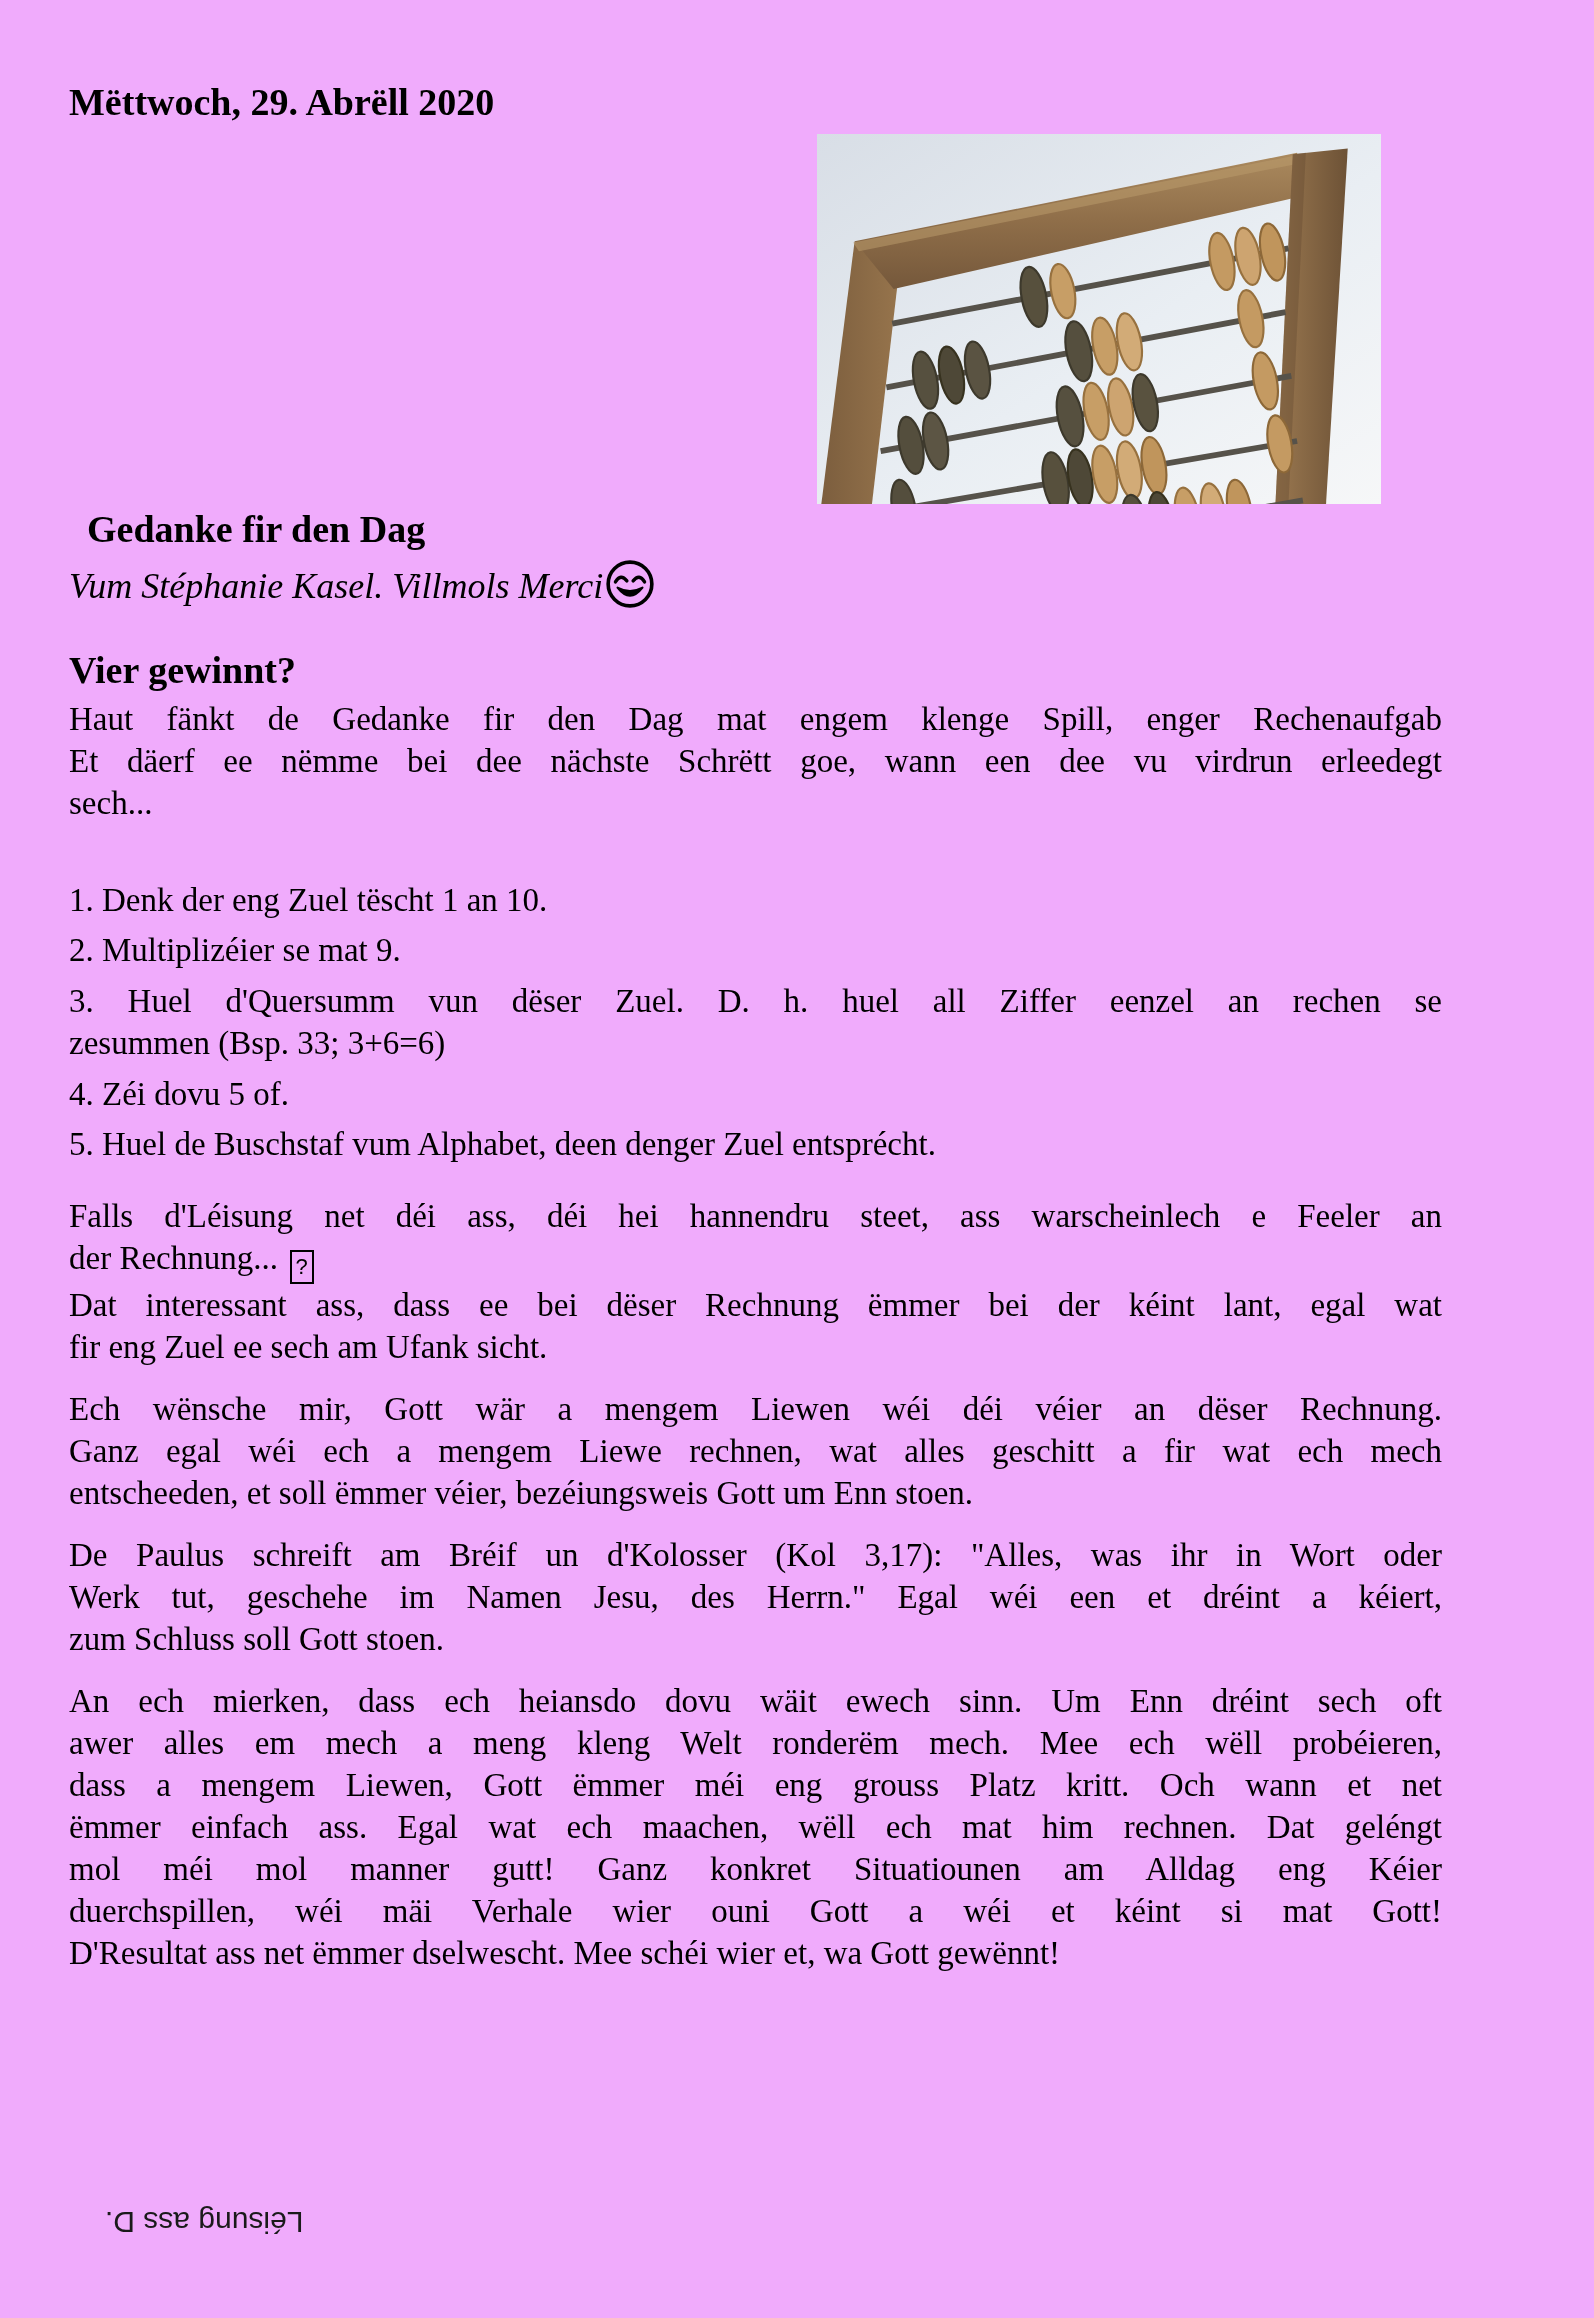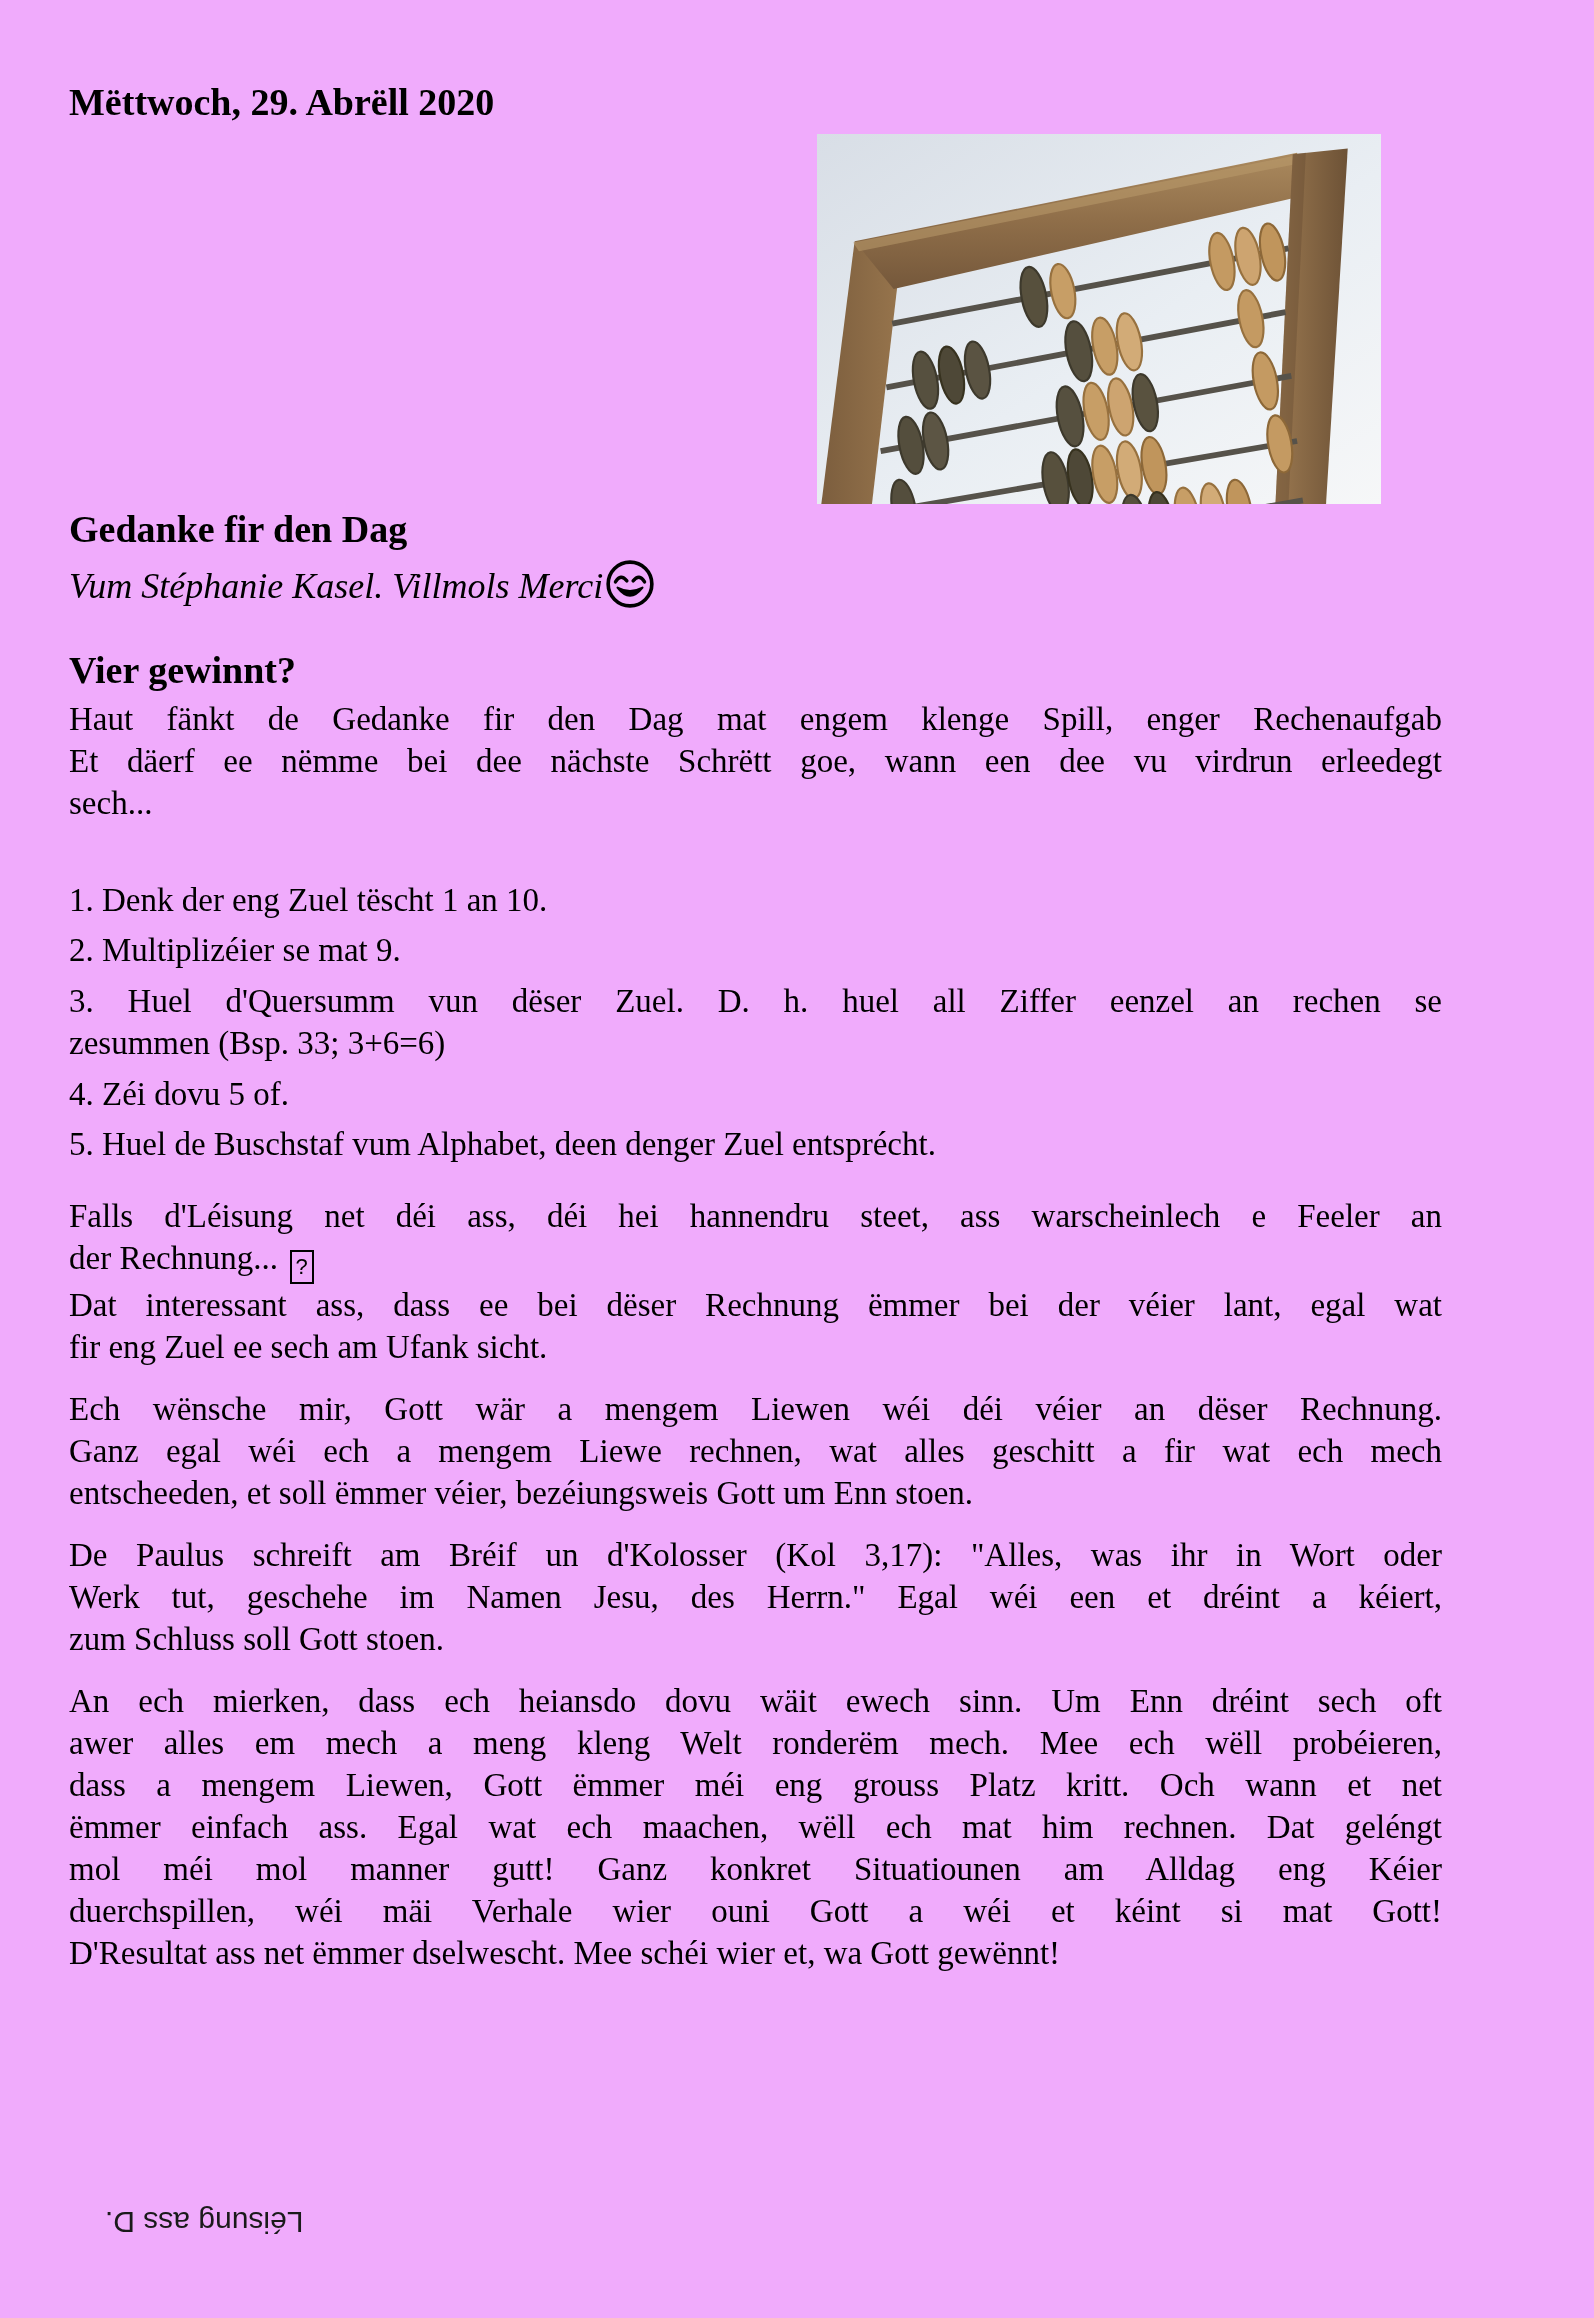--- a/index.html
+++ b/index.html
@@ -13,21 +13,21 @@
   }
   .content{position:absolute;left:69px;top:51px;width:1373px;}
   .doc-title{
     margin:25px 0 0 0;
     font-size:38px;line-height:52px;font-weight:bold;
   }
   .photo{
     position:absolute;left:817px;top:134px;width:564px;height:370px;
   }
   .h2{font-size:38px;line-height:48px;font-weight:bold;margin:0;}
-  .heading-main{margin-top:377px;}
+  .heading-main{margin-top:377px;margin-left:18px;}
   .byline{
     margin-top:8.7px;font-size:36px;line-height:48px;font-style:italic;
     display:flex;align-items:center;gap:1px;
   }
   .smiley{width:52px;height:52px;flex:0 0 auto;margin-top:-4.3px;}
   .heading-sub{margin-top:36px;}
   .para{margin-top:20px;font-size:33px;line-height:42px;}
   .para.first{margin-top:4px;}
   .steps{margin-top:55px;font-size:33px;line-height:42px;}
   .steps-after{margin-top:30px;}
@@ -166,21 +166,21 @@
       <div class="ln step-gap">2. Multiplizéier se mat 9.</div>
       <div class="ln j">3. Huel d'Quersumm vun dëser Zuel. D. h. huel all Ziffer eenzel an rechen se</div>
       <div class="ln step-gap">zesummen (Bsp. 33; 3+6=6)</div>
       <div class="ln step-gap">4. Zéi dovu 5 of.</div>
       <div class="ln">5. Huel de Buschstaf vum Alphabet, deen denger Zuel entsprécht.</div>
     </div>
 
     <div class="para steps-after">
       <div class="ln j">Falls d'Léisung net déi ass, déi hei hannendru steet, ass warscheinlech e Feeler an</div>
       <div class="ln"><span>der Rechnung...</span><span class="tofu">?</span></div>
-      <div class="ln j">Dat interessant ass, dass ee bei dëser Rechnung ëmmer bei der véier lant, egal wat</div>
+      <div class="ln j">Dat interessant ass, dass ee bei dëser Rechnung ëmmer bei der kéint lant, egal wat</div>
       <div class="ln">fir eng Zuel ee sech am Ufank sicht.</div>
     </div>
 
     <div class="para">
       <div class="ln j">Ech wënsche mir, Gott wär a mengem Liewen wéi déi véier an dëser Rechnung.</div>
       <div class="ln j">Ganz egal wéi ech a mengem Liewe rechnen, wat alles geschitt a fir wat ech mech</div>
       <div class="ln">entscheeden, et soll ëmmer véier, bezéiungsweis Gott um Enn stoen.</div>
     </div>
 
     <div class="para">

